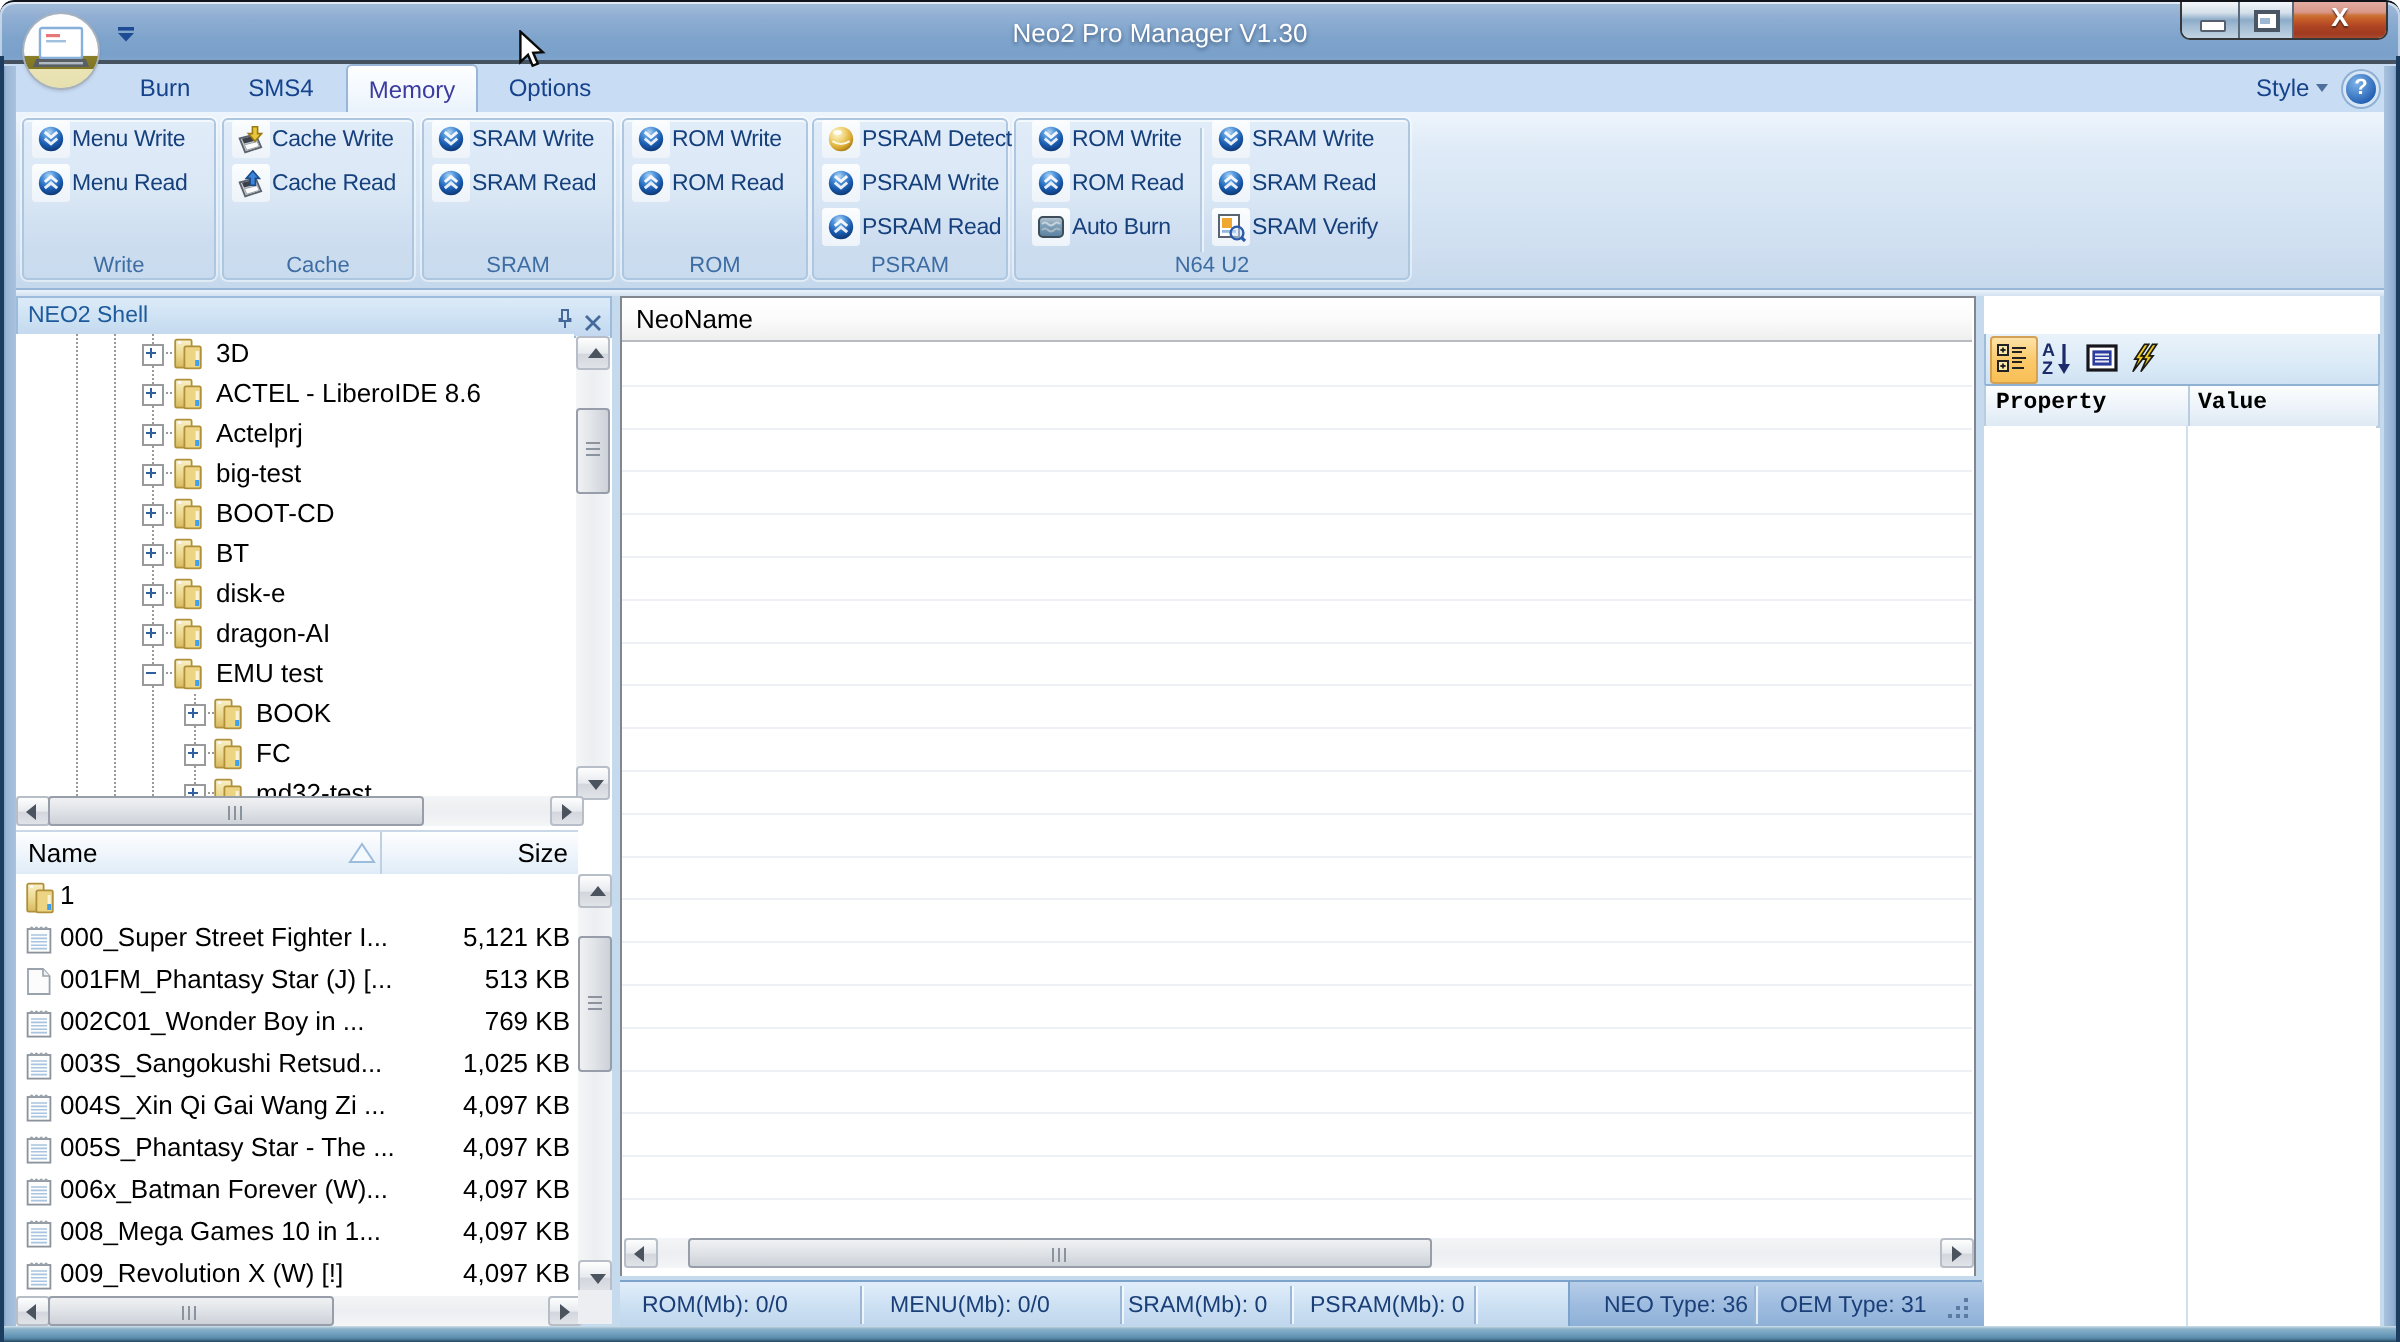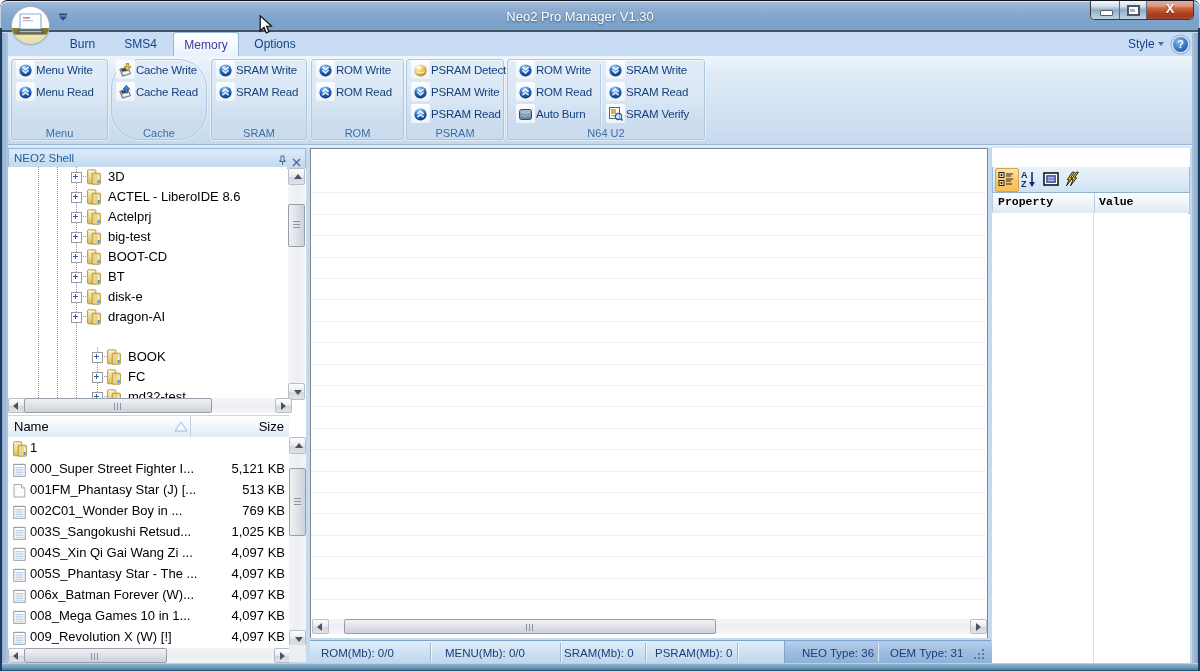--- a/index.html
+++ b/index.html
@@ -138,37 +138,37 @@
 <div class="tab" style="left:113px;width:55px;">SMS4</div>
 <div id="tabMem">Memory</div>
 <div class="tab" style="left:245px;width:60px;">Options</div>
 <div id="style">Style</div>
     <div id="stylearr"></div>
     <div id="help">?</div>
 <div class="abs" id="ribbon"></div>
     <div class="abs" id="ribbonline"></div>
     <div class="abs" id="ribbonline2"></div>
 <div class="grp" style="left:11px;width:95px;">
-      <div class="gcap">Menu</div>
+      <div class="gcap">Write</div>
     </div>
 <div class="abs icbg" style="left:16px;top:60px;"></div>
 <div class="abs" style="left:19px;top:63px;"><svg width="13" height="13" viewBox="0 0 13 13">
         <circle cx="6.5" cy="6.5" r="6.1" fill="url(#gb)"></circle>
         <path d="M3.4 3.1 L6.5 5.7 L9.6 3.1" stroke="#f4f8fc" stroke-width="1.5" fill="none"></path>
         <path d="M3.4 6.3 L6.5 8.9 L9.6 6.3" stroke="#e8eef6" stroke-width="1.5" fill="none"></path>
       </svg></div>
 <div class="abs rlbl" style="left:36px;top:63px;">Menu Write</div>
 <div class="abs icbg" style="left:16px;top:82px;"></div>
 <div class="abs" style="left:19px;top:85px;"><svg width="13" height="13" viewBox="0 0 13 13">
         <circle cx="6.5" cy="6.5" r="6.1" fill="url(#gb)"></circle>
         <path d="M3.4 5.9 L6.5 3.3 L9.6 5.9" stroke="#f4f8fc" stroke-width="1.5" fill="none"></path>
         <path d="M3.4 9.1 L6.5 6.5 L9.6 9.1" stroke="#e8eef6" stroke-width="1.5" fill="none"></path>
       </svg></div>
 <div class="abs rlbl" style="left:36px;top:85px;">Menu Read</div>
-<div class="grp" style="left:111px;width:94px;border-radius:29px;">
+<div class="grp" style="left:111px;width:94px;">
       <div class="gcap">Cache</div>
     </div>
 <div class="abs icbg" style="left:116px;top:60px;"></div>
 <div class="abs" style="left:119px;top:63px;"><svg width="13" height="14" viewBox="0 0 13 14">
         <path d="M0.8 6.2 L8.8 4.2 L11.6 10.6 L3.6 13.2 Z" fill="#c8cdd3" stroke="#5a626c" stroke-width="0.9"></path>
 <path d="M2.0 6.4 L8.2 4.9 L9.2 7.2 L3.0 8.8 Z" fill="#3a4148"></path>
 <path d="M3.2 9.4 L9.6 7.8 L10.6 10.2 L4.4 12.1 Z" fill="#fbfbfb" stroke="#9aa2aa" stroke-width="0.5"></path>
         <path d="M7.2 0.4 h2.6 v3.4 h2 l-3.3 3.8 l-3.3 -3.8 h2 z" fill="#e8c838" stroke="#9a7a14" stroke-width="0.8"></path>
       </svg></div>
 <div class="abs rlbl" style="left:136px;top:63px;">Cache Write</div>
@@ -287,20 +287,21 @@
       </svg></div>
 <div class="abs rlbl" style="left:626px;top:107px;">SRAM Verify</div>
 <div class="abs" id="lpanel"></div>
 <div class="phead" id="lphead"><span style="margin-left:5px;">NEO2 Shell</span><span style="position:absolute;left:269px;top:4px;"><svg width="9" height="11" viewBox="0 0 9 11">
           <path d="M3 1 h3 v4.5 h1.2 v1 H1.8 v-1 H3 Z" fill="none" stroke="#44699a" stroke-width="1"></path>
           <path d="M4.5 6.5 V10" stroke="#44699a" stroke-width="1"></path>
         </svg></span><span style="position:absolute;left:283px;top:5px;"><svg width="9" height="9" viewBox="0 0 9 9">
           <path d="M1 1 L8 8 M8 1 L1 8" stroke="#44699a" stroke-width="1.4"></path>
         </svg></span></div>
 <div class="abs" id="cpanel"></div>
+    <div class="abs" id="cphead"><span style="margin-left:7px;">NeoName</span></div>
     <div class="abs" id="clist"></div>
 <div class="abs" id="rpanel"></div>
 <div class="abs" id="ptool">
       <div style="position:absolute;left:2px;top:1px;width:22px;height:22px;background:linear-gradient(180deg,#fde3a7,#fbc96b 50%,#f8bf55);border:1px solid #d2a156;border-radius:2px;">
         <span style="position:absolute;left:2px;top:2px;"><svg width="16" height="16" viewBox="0 0 16 16">
             <rect x="1" y="1.5" width="5" height="5" fill="#fbe9a8" stroke="#222"></rect>
             <path d="M2.2 4 h2.6 M3.5 2.7 v2.6" stroke="#222" stroke-width="0.9"></path>
             <rect x="1" y="9.5" width="5" height="5" fill="#fbe9a8" stroke="#222"></rect>
             <path d="M2.2 12 h2.6 M3.5 10.7 v2.6" stroke="#222" stroke-width="0.9"></path>
             <path d="M8 3 h7 M8 5 h5 M8 8 h7 M8 10 h5 M8 13 h6" stroke="#222" stroke-width="1.1"></path>
@@ -449,20 +450,34 @@
           <b></b>
         </div>
         <span class="tfold" style="position:absolute;left:79px;top:2px;"><svg width="14" height="16" viewBox="0 0 14 16">
             <rect x="0.6" y="0.8" width="8.2" height="14" rx="0.8" fill="url(#gf)" stroke="#b0903a" stroke-width="0.9"></rect>
             <path d="M2 2.2 L3.6 2.2" stroke="#fdfaf0" stroke-width="1.4"></path>
             <rect x="5.2" y="4.2" width="8.2" height="11" rx="0.8" fill="#ecd482" stroke="#b0903a" stroke-width="0.9"></rect>
             <rect x="10.8" y="6.5" width="1.6" height="5" fill="#f8f2d8"></rect>
             <rect x="10.6" y="11" width="2" height="3" fill="#3da0e8"></rect>
           </svg></span>
         <span class="tlabel" style="position:absolute;left:100px;top:2px;">dragon-AI</span>
+      </div>
+      <div class="trow" style="left:0;top:160px;width:279px;">
+        <div class="hdots" style="left:73px;top:9px;width:6px;"></div>
+        <div class="texp " style="left:63px;top:5px;">
+          <i></i>
+        </div>
+        <span class="tfold" style="position:absolute;left:79px;top:2px;"><svg width="14" height="16" viewBox="0 0 14 16">
+            <rect x="0.6" y="0.8" width="8.2" height="14" rx="0.8" fill="url(#gf)" stroke="#b0903a" stroke-width="0.9"></rect>
+            <path d="M2 2.2 L3.6 2.2" stroke="#fdfaf0" stroke-width="1.4"></path>
+            <rect x="5.2" y="4.2" width="8.2" height="11" rx="0.8" fill="#ecd482" stroke="#b0903a" stroke-width="0.9"></rect>
+            <rect x="10.8" y="6.5" width="1.6" height="5" fill="#f8f2d8"></rect>
+            <rect x="10.6" y="11" width="2" height="3" fill="#3da0e8"></rect>
+          </svg></span>
+        <span class="tlabel" style="position:absolute;left:100px;top:2px;">EMU test</span>
       </div>
       <div class="trow" style="left:0;top:180px;width:279px;">
         <div class="hdots" style="left:94px;top:9px;width:6px;"></div>
         <div class="texp plus" style="left:84px;top:5px;">
           <i></i>
           <b></b>
         </div>
         <span class="tfold" style="position:absolute;left:99px;top:2px;"><svg width="14" height="16" viewBox="0 0 14 16">
             <rect x="0.6" y="0.8" width="8.2" height="14" rx="0.8" fill="url(#gf)" stroke="#b0903a" stroke-width="0.9"></rect>
             <path d="M2 2.2 L3.6 2.2" stroke="#fdfaf0" stroke-width="1.4"></path>

